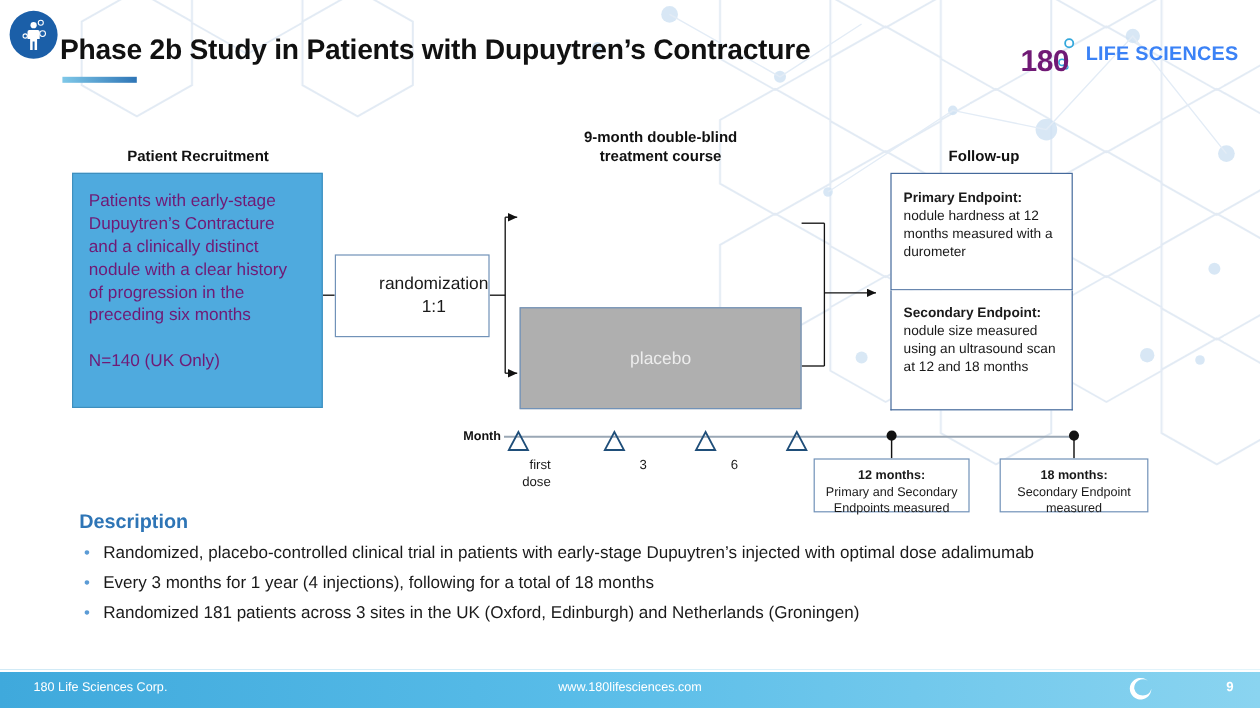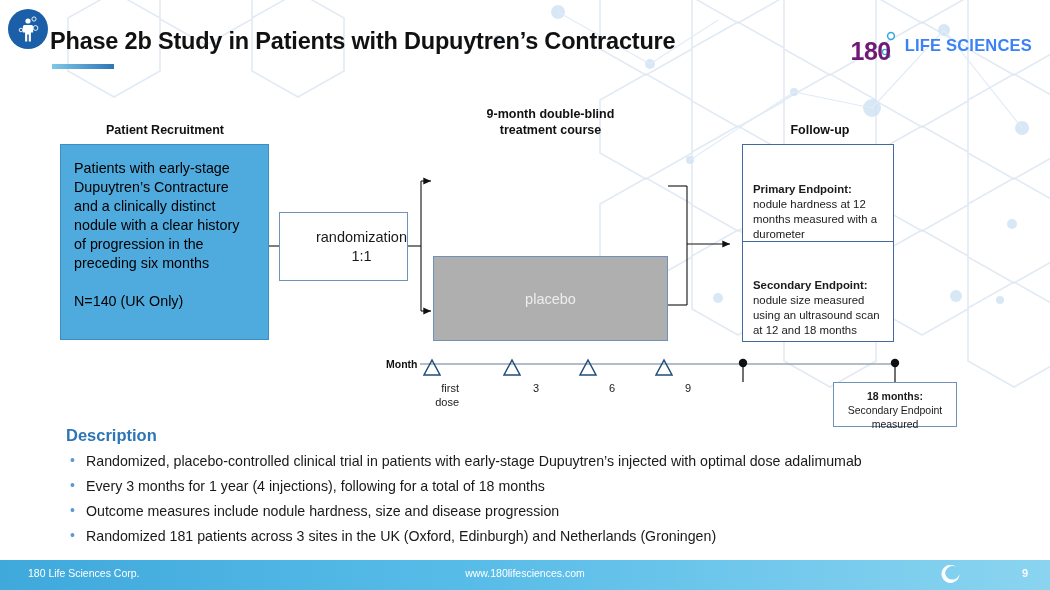--- a/index.html
+++ b/index.html
@@ -63,21 +63,21 @@
     font-size: 12.5px; font-weight: bold; color: #111; line-height: 1.25;
   }
   #head-recruit { left: 60px; top: 123px; width: 210px; }
   #head-treat   { left: 433px; top: 107px; width: 235px; }
   #head-follow  { left: 735px; top: 123px; width: 170px; }
 
   #box-recruitment {
     position: absolute; left: 60px; top: 144px; width: 209px; height: 196px;
     background: #4FAADE; border: 1px solid #3E8FBE;
     padding: 14px 25px 0 13px;
-    color: #000000; font-size: 14.3px; line-height: 1.33;
+    color: #701a75; font-size: 14.3px; line-height: 1.33;
   }
   #box-recruitment .n-line { margin-top: 19px; }
 
   #box-random {
     position: absolute; left: 279px; top: 212px; width: 129px; height: 69px;
     background: #ffffff; border: 1px solid #7192B8;
     display: flex; align-items: center; justify-content: flex-end;
     font-size: 14.5px; color: #1a1a1a; text-align: center; line-height: 1.3;
   }
 
@@ -97,21 +97,21 @@
   #box-primary {
     position: absolute; left: 742px; top: 144px; width: 152px; height: 98px;
     background: #ffffff; border: 1px solid #44699B;
     padding: 13px 10px 0 10px; font-size: 11.4px; line-height: 1.33; color: #1a1a1a;
   }
   #box-secondary {
     position: absolute; left: 742px; top: 242px; width: 152px; height: 100px;
     background: #ffffff; border: 1px solid #44699B; border-top: none;
     padding: 12px 10px 0 10px; font-size: 11.4px; line-height: 1.33; color: #1a1a1a;
   }
-  .ep-title { font-weight: bold; display: block; margin-top: 24px; }
+  .ep-title { font-weight: bold; display: block; }
 
   
   #tl-label {
     position: absolute; left: 386px; top: 358px;
     font-size: 10.5px; font-weight: bold; color: #111;
   }
   .tl-tick-label {
     position: absolute; top: 382px; width: 54px; text-align: right;
     font-size: 11px; color: #1a1a1a; line-height: 1.25;
   }
@@ -295,32 +295,35 @@
   </div>
 
   <div id="tl-label">Month</div>
 
   <div class="tl-tick-label" style="left:405px; white-space: pre-line;">first
 dose</div>
   <div class="tl-tick-label" style="left:485px;">3</div>
   <div class="tl-tick-label" style="left:561px;">6</div>
   <div class="tl-tick-label" style="left:637px;">9</div>
 
+  <div class="tl-milestone" id="ms-12">
+    <span class="ms-title">12 months:</span>
+    <span>Primary and Secondary Endpoints measured</span>
+  </div>
   <div class="tl-milestone" id="ms-18">
     <span class="ms-title">18 months:</span>
     <span>Secondary Endpoint measured</span>
   </div>
 </div>
 
 <div id="desc">
   <div id="desc-head">Description</div>
   <ul id="desc-list">
     <li>Randomized, placebo-controlled clinical trial in patients with early-stage Dupuytren’s injected with optimal dose adalimumab</li>
     <li>Every 3 months for 1 year (4 injections), following for a total of 18 months</li>
-    <li>Outcome measures include nodule hardness, size and disease progression</li>
     <li>Randomized 181 patients across 3 sites in the UK (Oxford, Edinburgh) and Netherlands (Groningen)</li>
   </ul>
 </div>
 
 <div id="footer">
   <div id="footer-sep"></div>
   <div id="footer-left">180 Life Sciences Corp.</div>
   <div id="footer-center">www.180lifesciences.com</div>
   <svg id="footer-mark" viewBox="0 0 24 24">
     <path d="M16.5 5.2 A9 9 0 1 0 19.5 12 A7.4 7.4 0 0 1 5.2 12 A7.4 7.4 0 0 1 16.5 5.2 Z" fill="#ffffff"></path>

